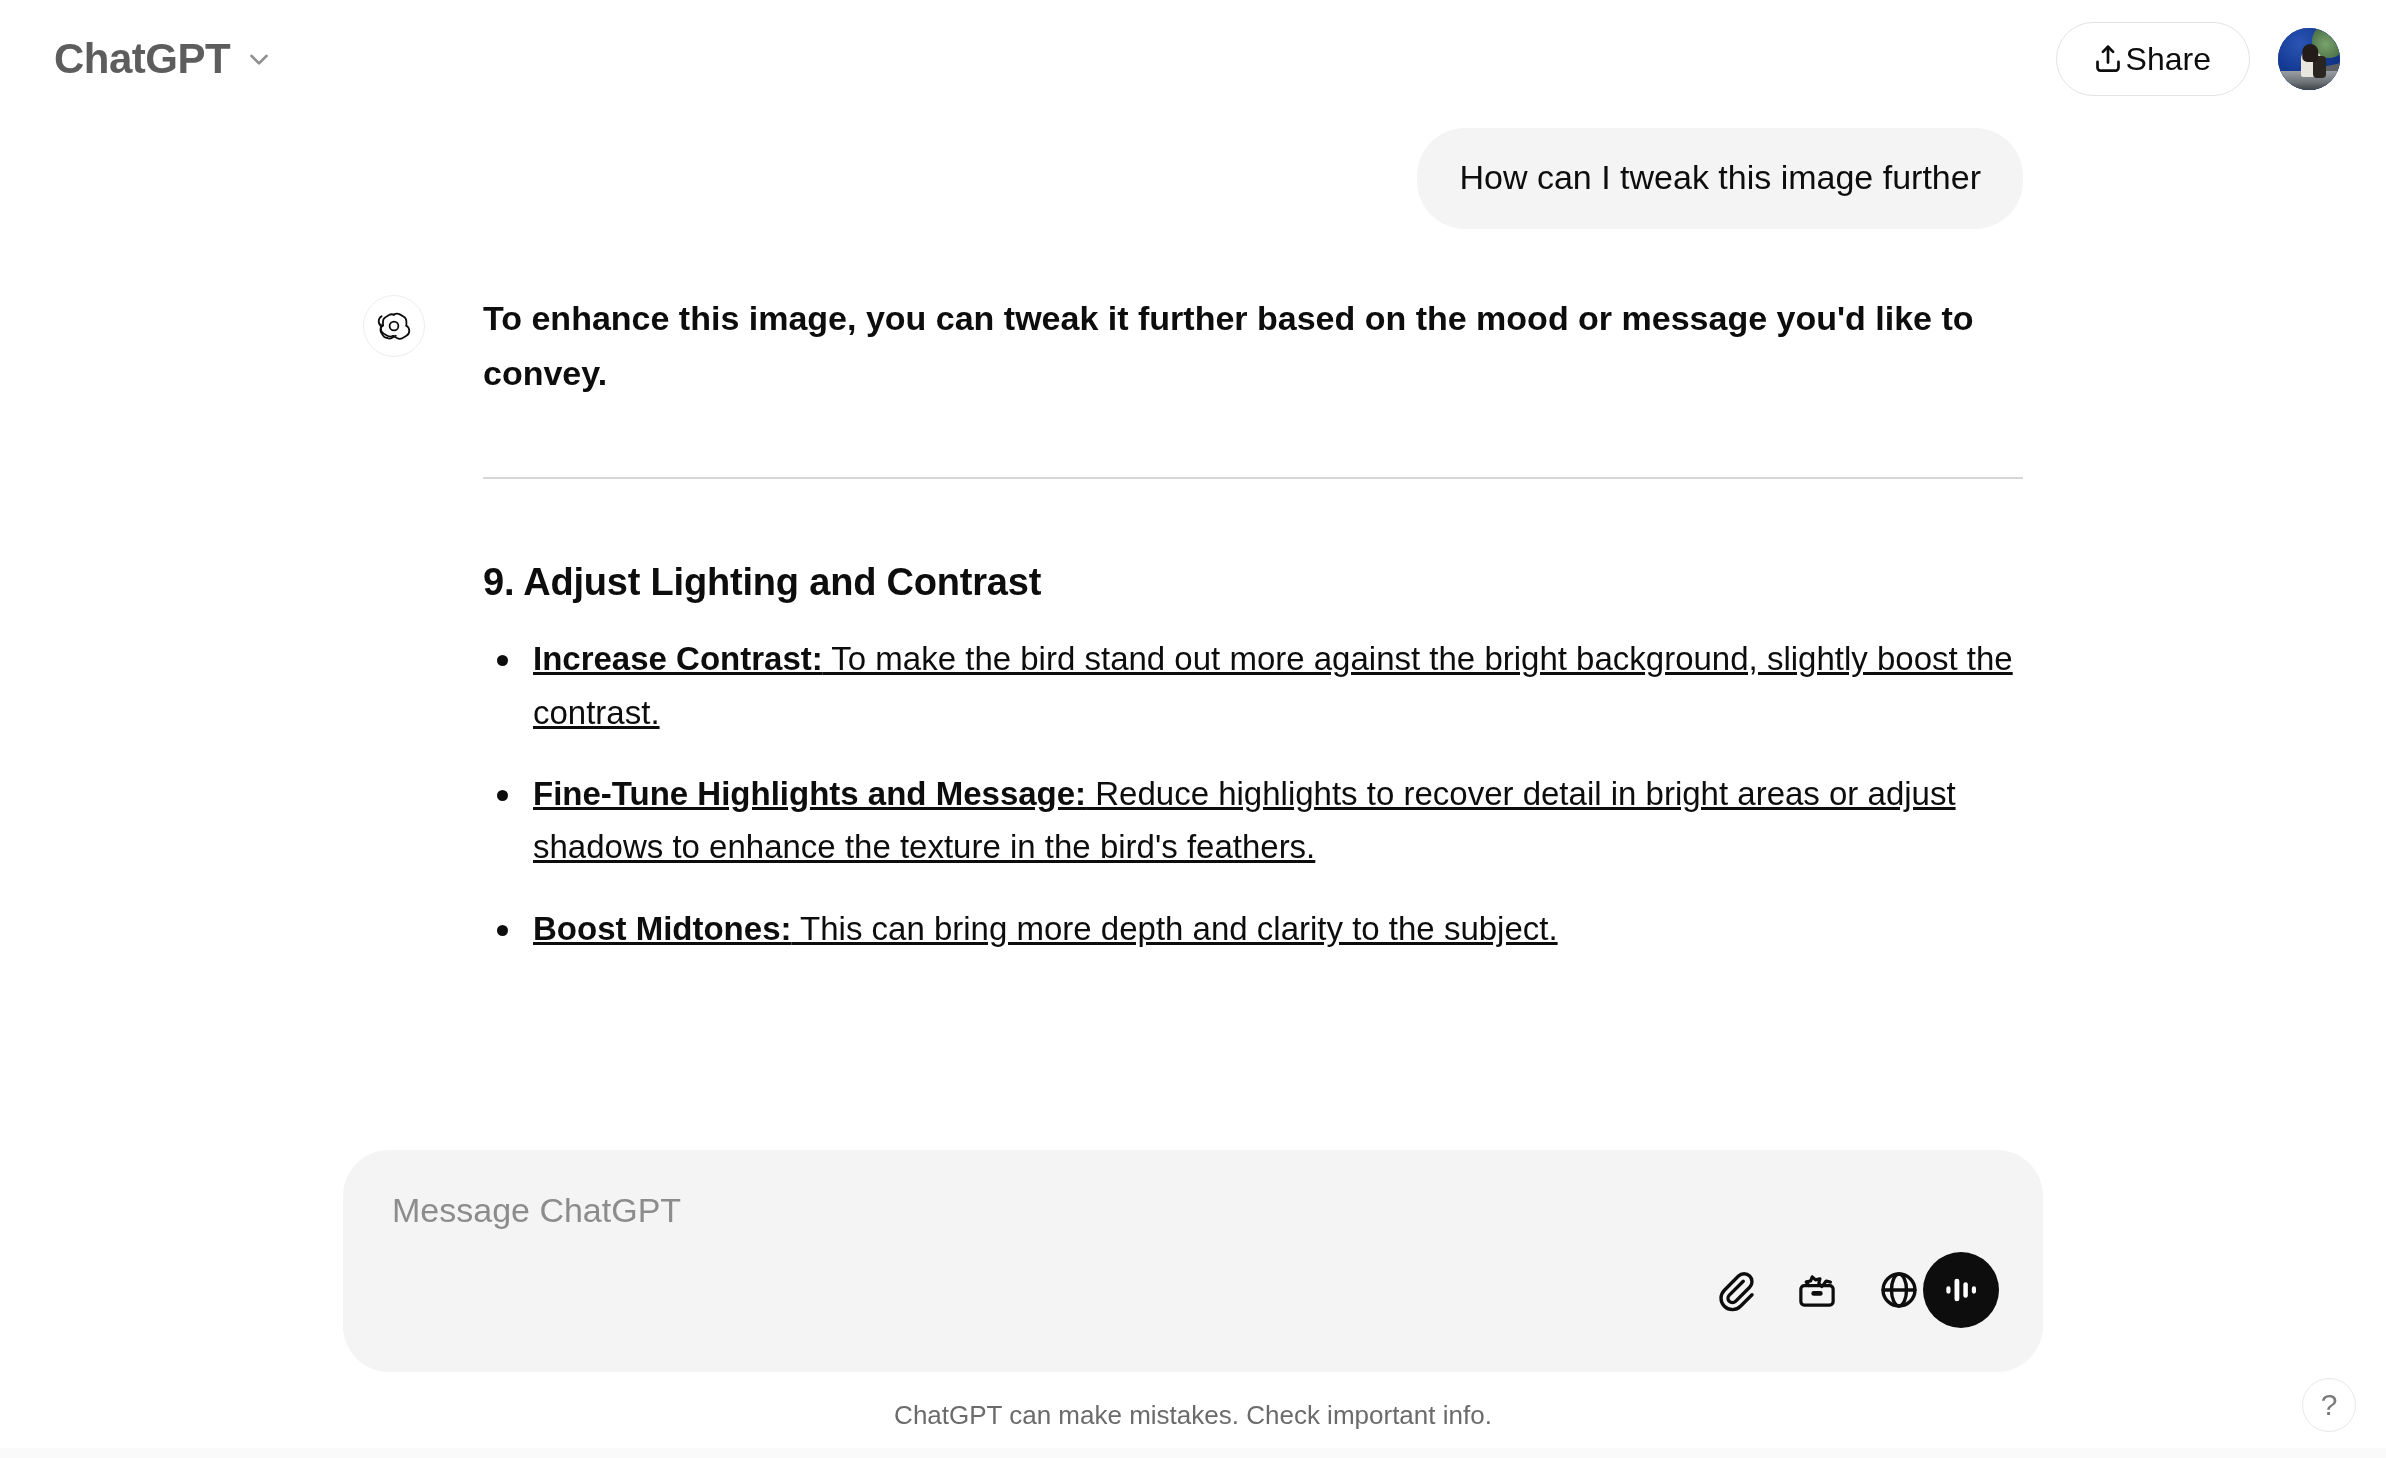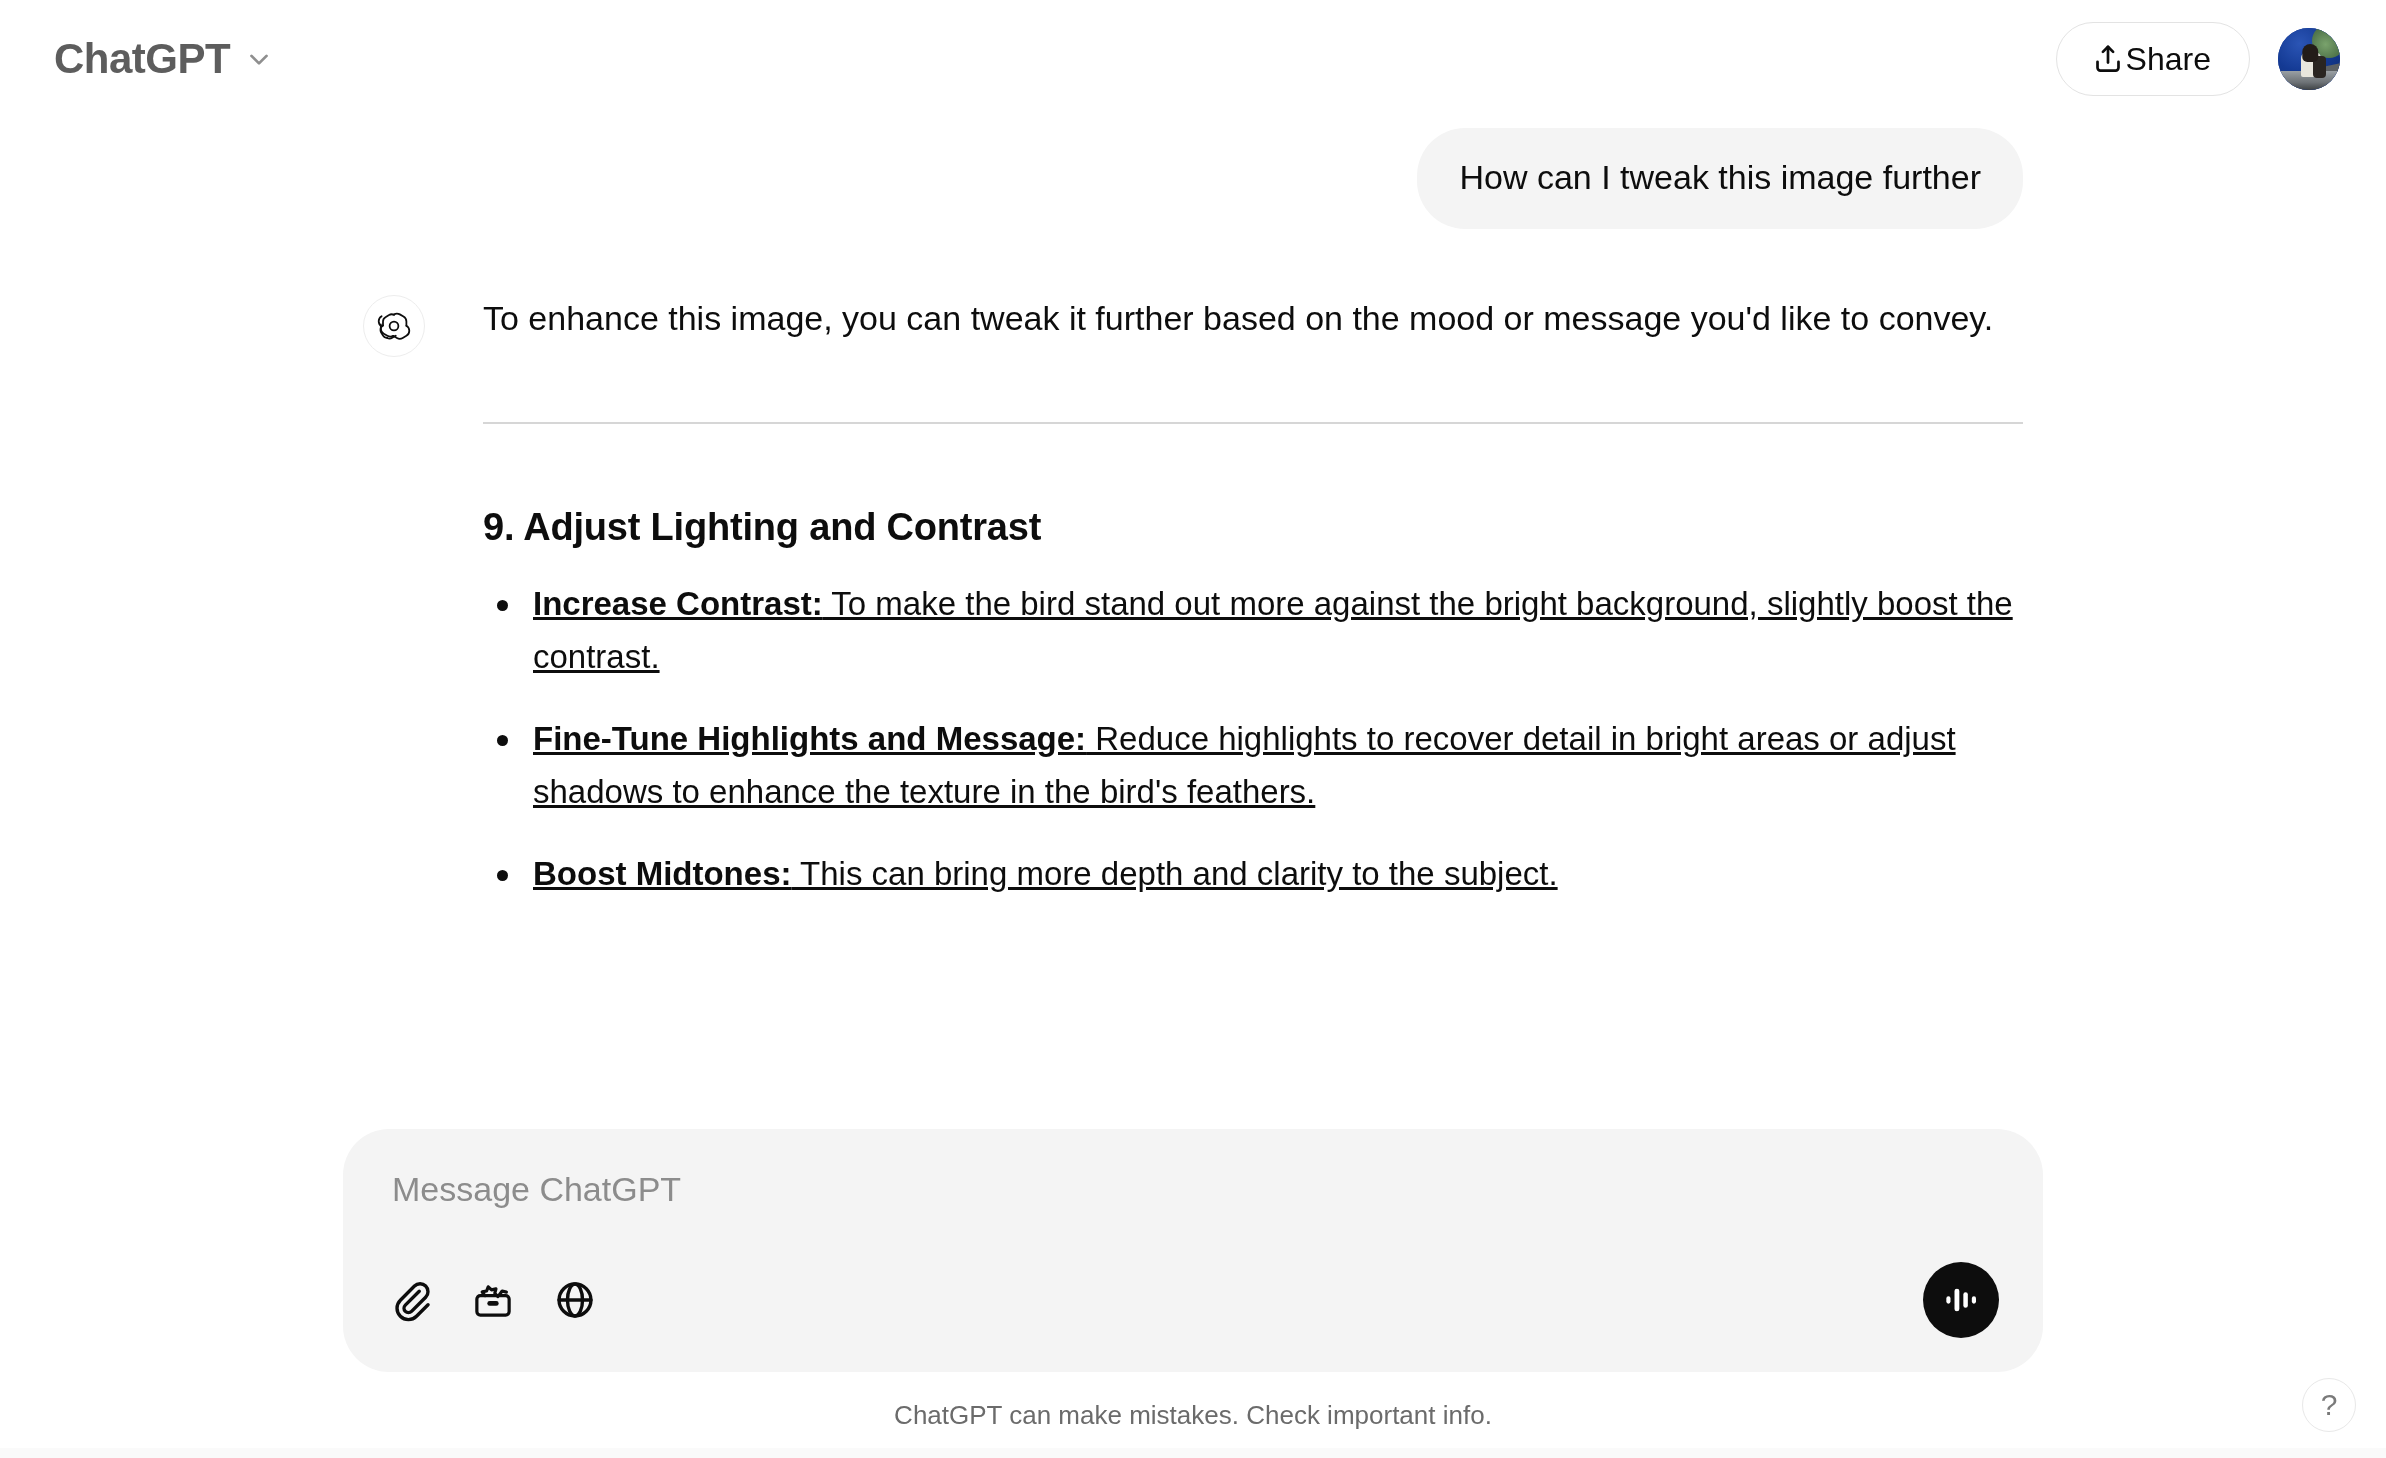--- a/index.html
+++ b/index.html
@@ -183,20 +183,21 @@
     flex: 1 1 auto;
     padding-left: 58px;
     padding-right: 0;
     min-width: 0;
   }
   .para {
     font-size: 34px;
     line-height: 1.62;
     color: #0d0d0d;
     margin: 0;
+    font-weight: bold;
   }
   .divider {
     height: 0;
     border: none;
     border-top: 2px solid #d6d6d6;
     margin: 76px 0 0 0;
     width: 100%;
   }
   .section-heading {
     font-size: 38px;
@@ -241,21 +242,20 @@
   }
   .composer {
     width: 1700px;
     margin: 0 auto;
     background: #f4f4f4;
     border-radius: 46px;
     padding: 40px 44px 34px 44px;
     box-sizing: border-box;
     min-height: 222px;
     display: flex;
-    flex-direction: column;
     justify-content: space-between;
   }
   .composer-placeholder {
     font-size: 34px;
     color: #8c8c8c;
     line-height: 1.2;
     padding-left: 5px;
     cursor: text;
   }
   .composer-bottom {

